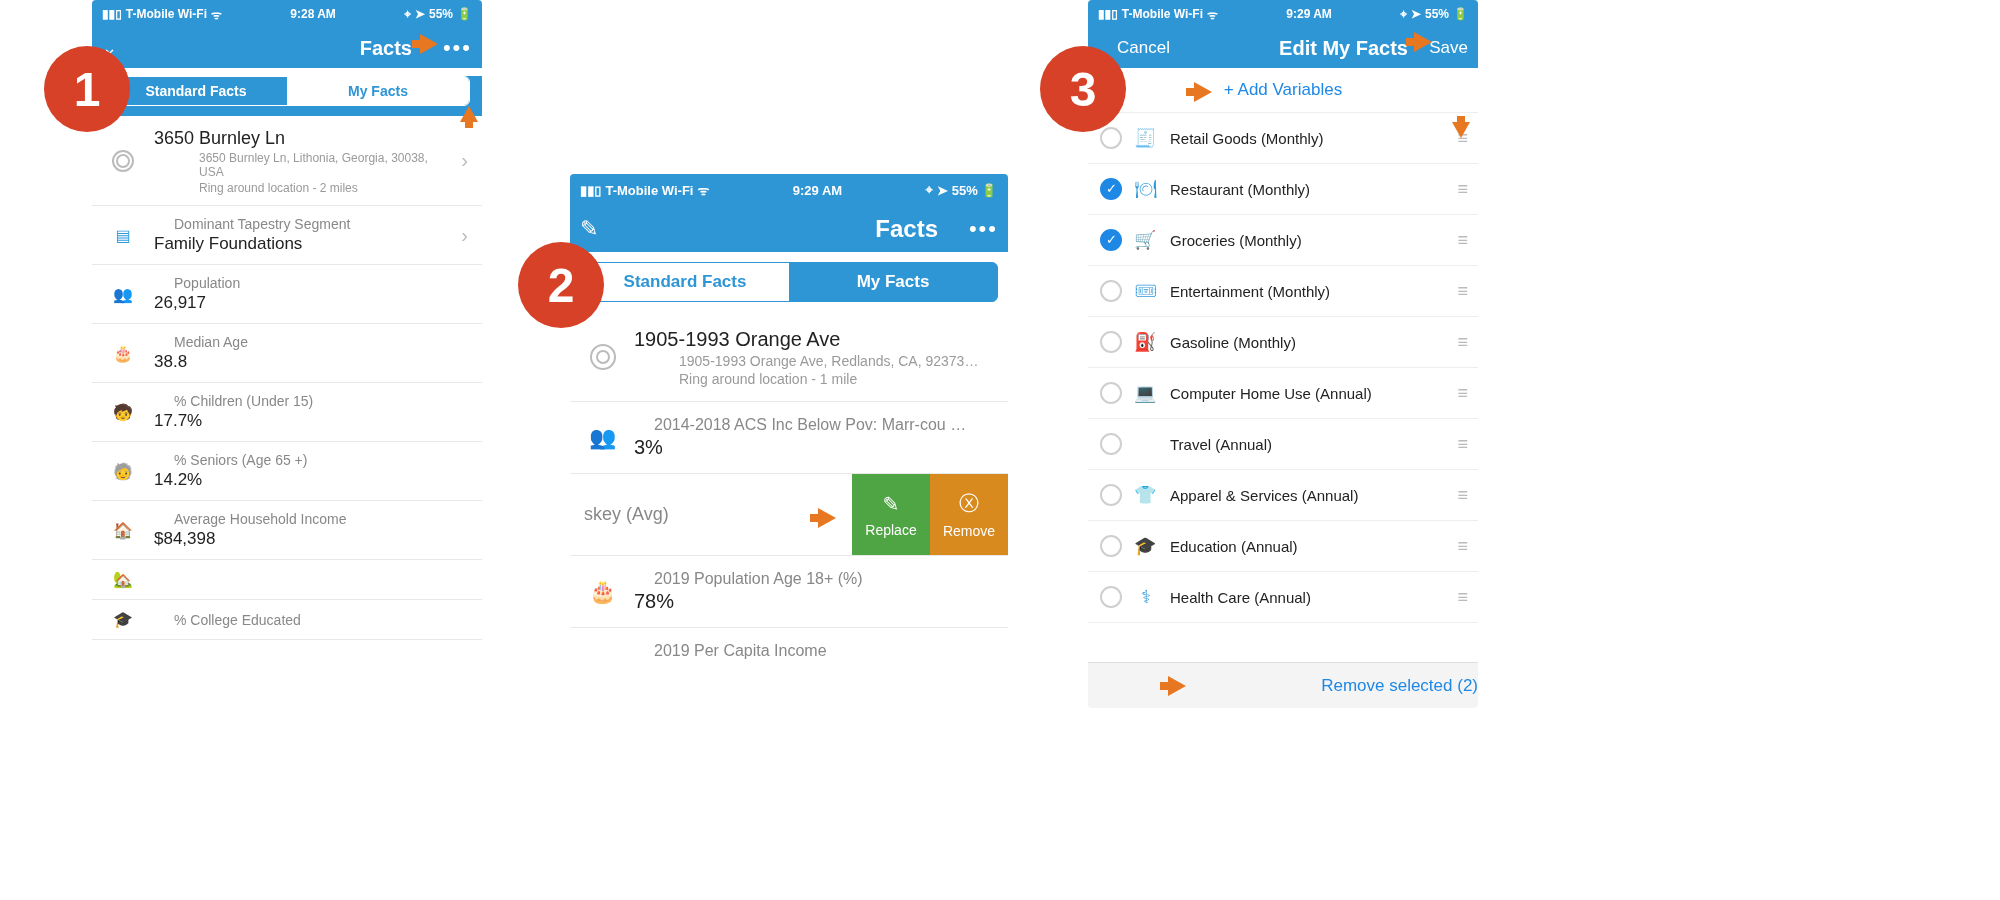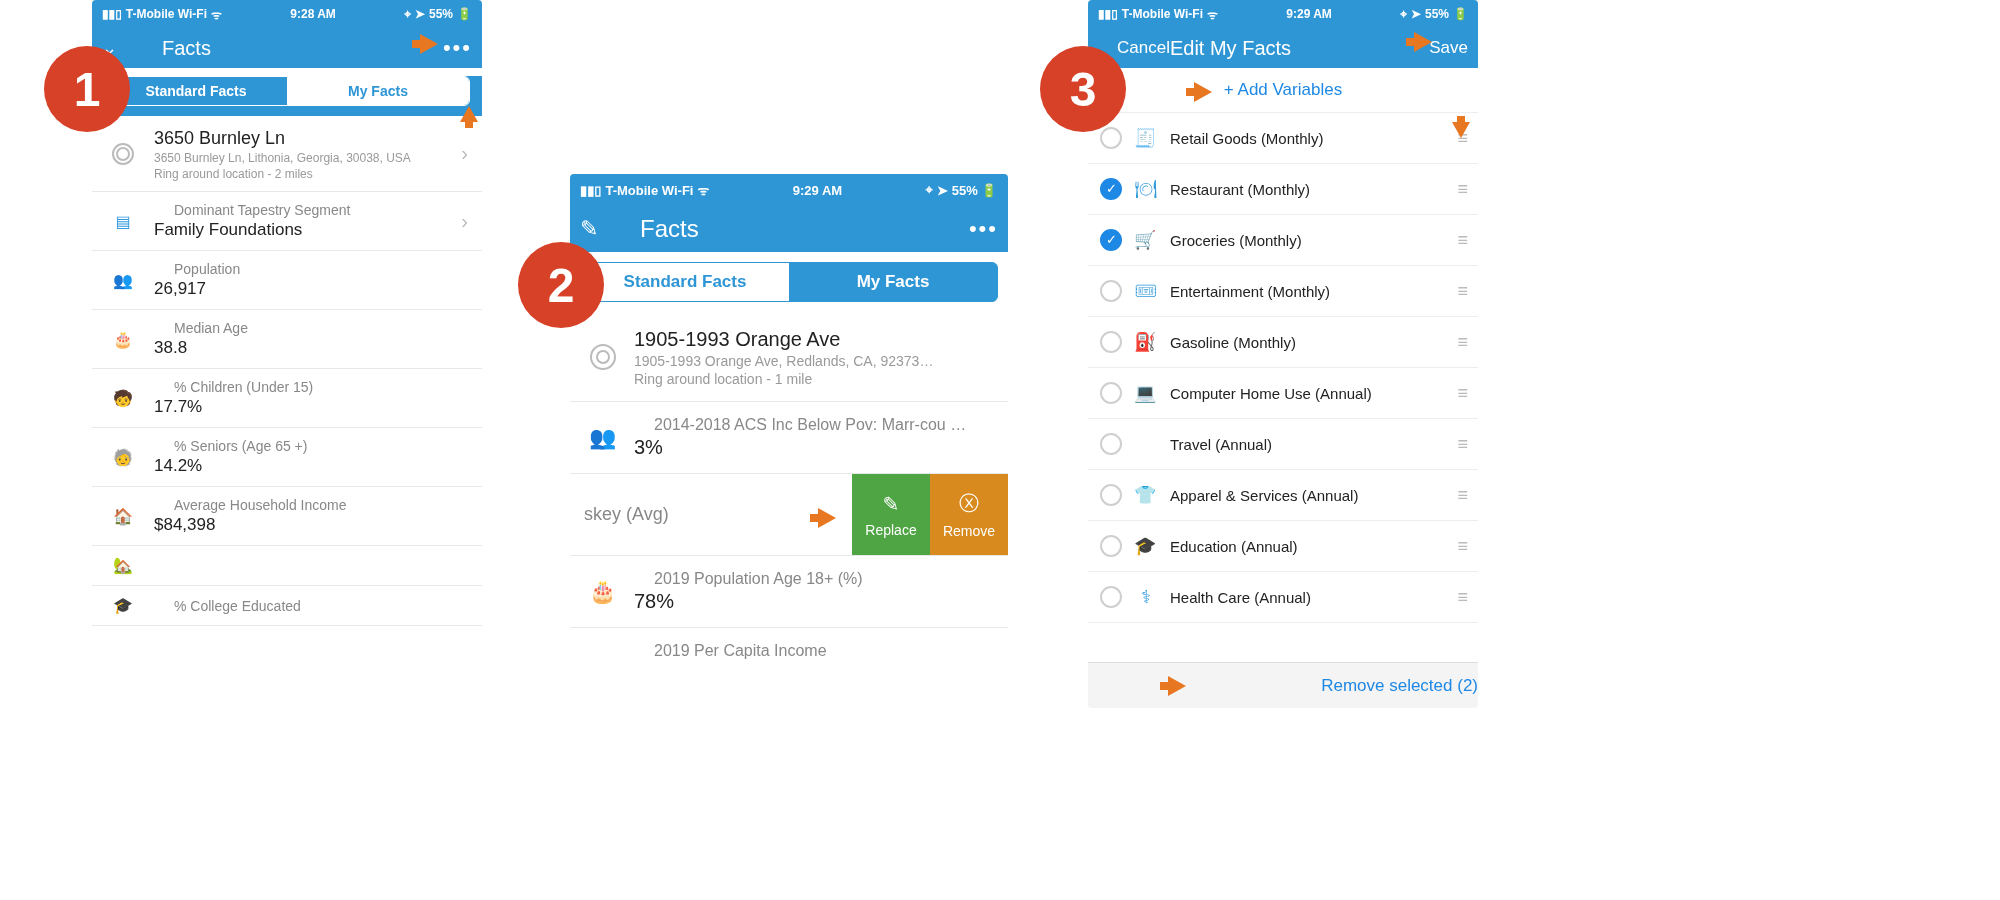--- a/index.html
+++ b/index.html
@@ -9,40 +9,40 @@
   .phone { position: absolute; background: #fff; border-radius: 4px; overflow: hidden; }
 
   
   .phone1 { left: 92px; top: 0; width: 390px; height: 708px; }
   .phone2 { left: 570px; top: 174px; width: 438px; height: 534px; }
   .phone3 { left: 1088px; top: 0; width: 390px; height: 708px; }
 
   .statusbar { height: 28px; background: #2f96d6; color: #fff; display: flex; align-items: center; justify-content: space-between; padding: 0 10px; font-size: 12px; font-weight: 600; }
   .statusbar .sb-left, .statusbar .sb-right { display:flex; align-items:center; gap:4px; }
   .navbar { height: 40px; background: #2f96d6; color: #fff; display: flex; align-items: center; justify-content: space-between; padding: 0 10px; }
-  .navbar .title { flex: 1; text-align: left; font-size: 20px; font-weight: 400; }
+  .navbar .title { flex: 1; text-align: right; font-size: 20px; font-weight: 700; }
   .navbar .left, .navbar .right { display:flex; align-items:center; gap:8px; min-width:60px; }
   .navbar .right { justify-content:flex-end; }
   .dots { font-size: 22px; letter-spacing: 2px; line-height: 1; }
   .chevron-down { font-size: 18px; }
 
   .segmented { display: flex; margin: 8px 12px; border: 1.5px solid #fff; border-radius: 6px; overflow: hidden; background: #2f96d6; }
   .segmented.inpage { border-color:#2f96d6; margin:10px; }
   .seg { flex:1; text-align:center; padding:6px 0; font-size:14px; font-weight:600; cursor:pointer; }
   .seg.active-white { background:#fff; color:#2f96d6; }
   .seg.inactive-white { background:#2f96d6; color:#fff; }
   .seg.active-blue { background:#2f96d6; color:#fff; }
   .seg.inactive-blue { background:#fff; color:#2f96d6; }
 
   .row { display:flex; align-items:center; padding: 10px 14px; border-bottom:1px solid #e8e8e8; gap:14px; }
   .row .iconcol { width:34px; display:flex; justify-content:center; color:#339bdc; }
   .row .textcol { flex:1; }
   .row .lbl { color:#888; font-size:14px;margin-left:20px; }
   .row .val { color:#222; font-size:17px; font-weight:500; margin-top:2px; }
-  .row .sub { color:#9a9a9a; font-size:12px; margin-top:2px; }
+  .row .sub { color:#9a9a9a; font-size:12px; margin-top:2px;margin-left:45px; }
   .chev { color:#bbb; font-size:20px; }
 
   .loc-circle { width:22px; height:22px; border:2px solid #bbb; border-radius:50%; display:flex; align-items:center; justify-content:center; }
   .loc-circle::after{ content:""; width:10px; height:10px; border:2px solid #bbb; border-radius:50%; }
 
   
   .swipe-row { position:relative; height:82px; border-bottom:1px solid #e8e8e8; display:flex; align-items:center; }
   .swipe-label { padding-left:14px; color:#888; font-size:18px; }
   .swipe-actions { position:absolute; right:0; top:0; bottom:0; display:flex; }
   .swipe-btn { width:78px; display:flex; flex-direction:column; align-items:center; justify-content:center; color:#fff; font-size:14px; gap:6px; }

